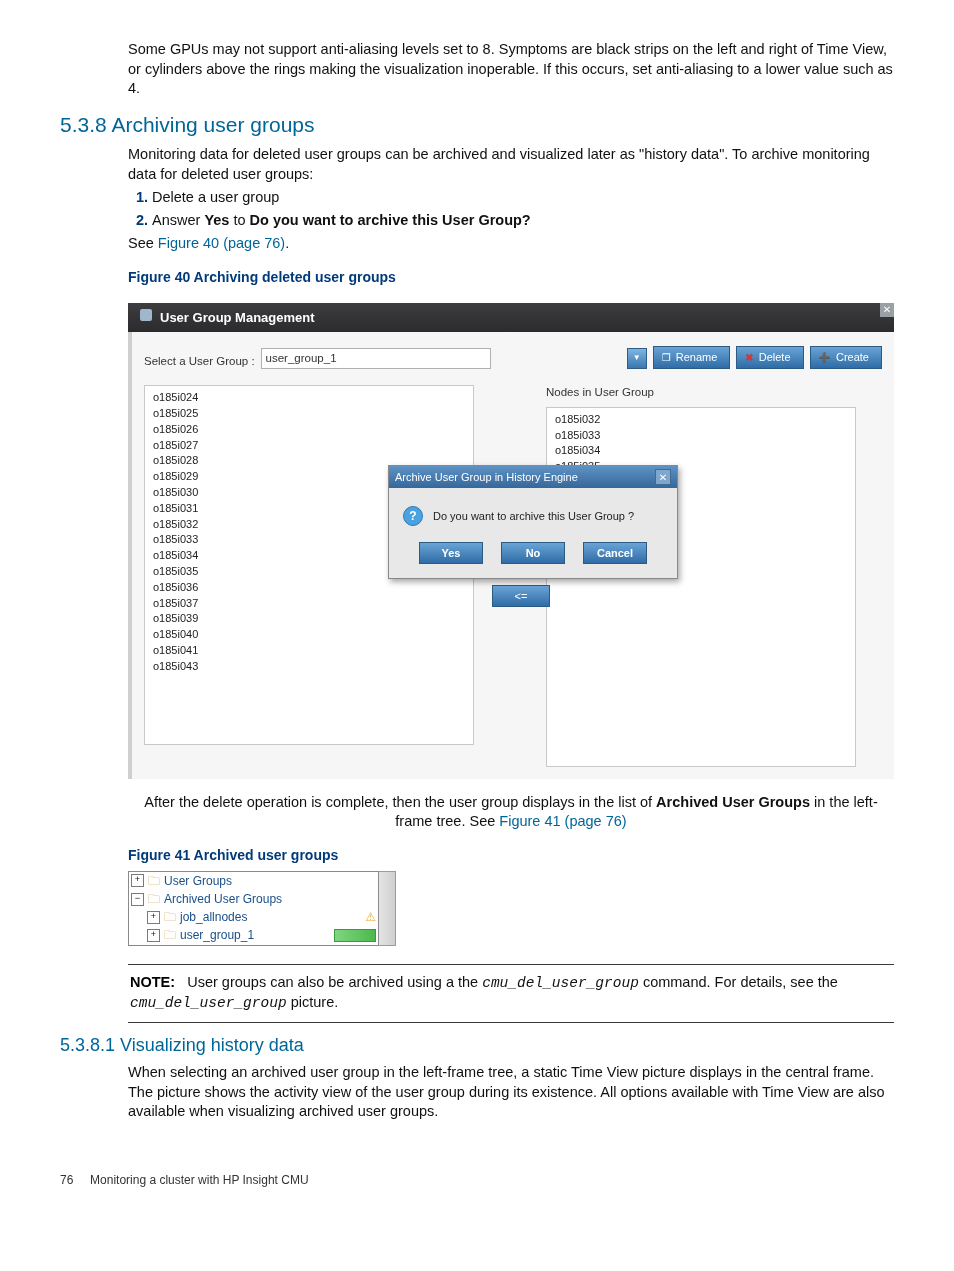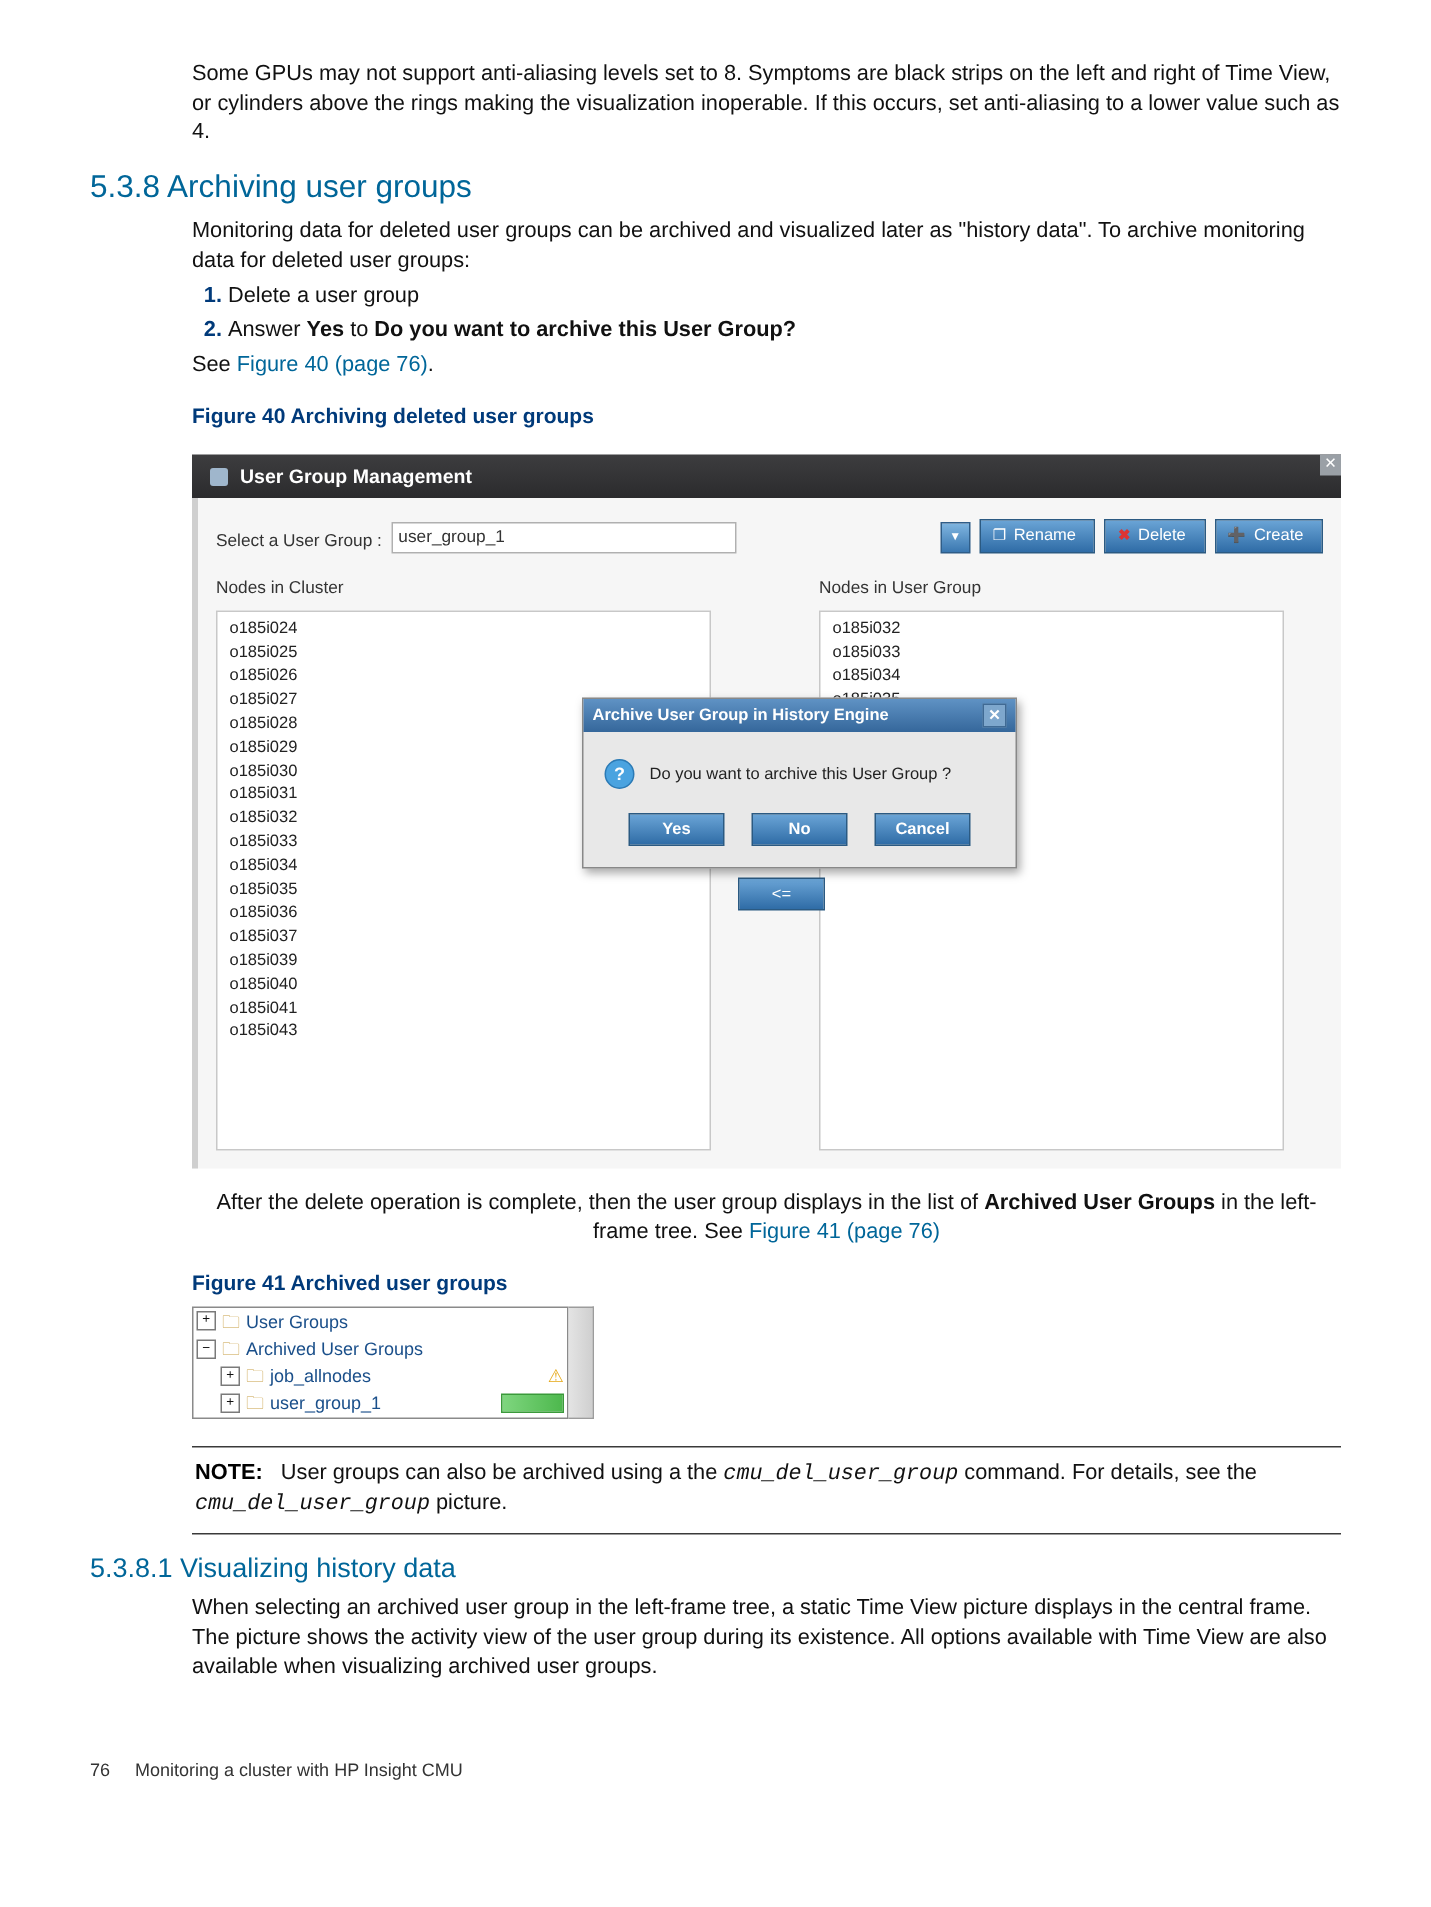--- a/index.html
+++ b/index.html
@@ -68,21 +68,21 @@
     text-align: center;
     line-height: 14px;
   }
   .panel-titlebar {
     background: linear-gradient(#3d3d3f, #2b2b2d);
     color: #fff;
     padding: 6px 12px;
     font-weight: bold;
     font-size: 13px;
     display: flex;
-    align-items: center;
+    align-items: flex-start;
     gap: 8px;
     margin-top: 16px;
   }
   .panel-titlebar .title-icon {
     width: 12px; height: 12px;
     background: #9fb6cc;
     border-radius: 2px;
   }
   .panel-body {
     background: #f6f6f6;
@@ -171,21 +171,21 @@
     background: #e8e8e8;
     border: 1px solid #888;
     box-shadow: 2px 3px 6px rgba(0,0,0,0.35);
   }
   .modal-title {
     background: linear-gradient(#5f92c4, #35679b);
     color: #fff;
     font-size: 11px;
     padding: 3px 6px;
     display: flex; justify-content: space-between; align-items: center;
-    font-weight: bold;
+    font-weight: normal;
   }
   .modal-title .close {
     background: #7ea7cd;
     width: 14px; height: 14px;
     color: #fff; font-size: 10px;
     display:flex;align-items:center;justify-content:center;
     border:1px solid #406a94;
   }
   .modal-body {
     padding: 18px 14px 10px 14px;
@@ -311,21 +311,20 @@
           <span>Delete</span>
         </span>
       <span class="action-btn">
           <span class="icon icon-plus">➕</span>
           <span>Create</span>
         </span>
     </div>
 
     <div class="lists-row">
       <div class="list-col">
-        <div class="list-header">Nodes in Cluster</div>
         <div class="list-box">
           <div>o185i024</div>
           <div>o185i025</div>
           <div>o185i026</div>
           <div>o185i027</div>
           <div>o185i028</div>
           <div>o185i029</div>
           <div>o185i030</div>
           <div>o185i031</div>
           <div>o185i032</div>

